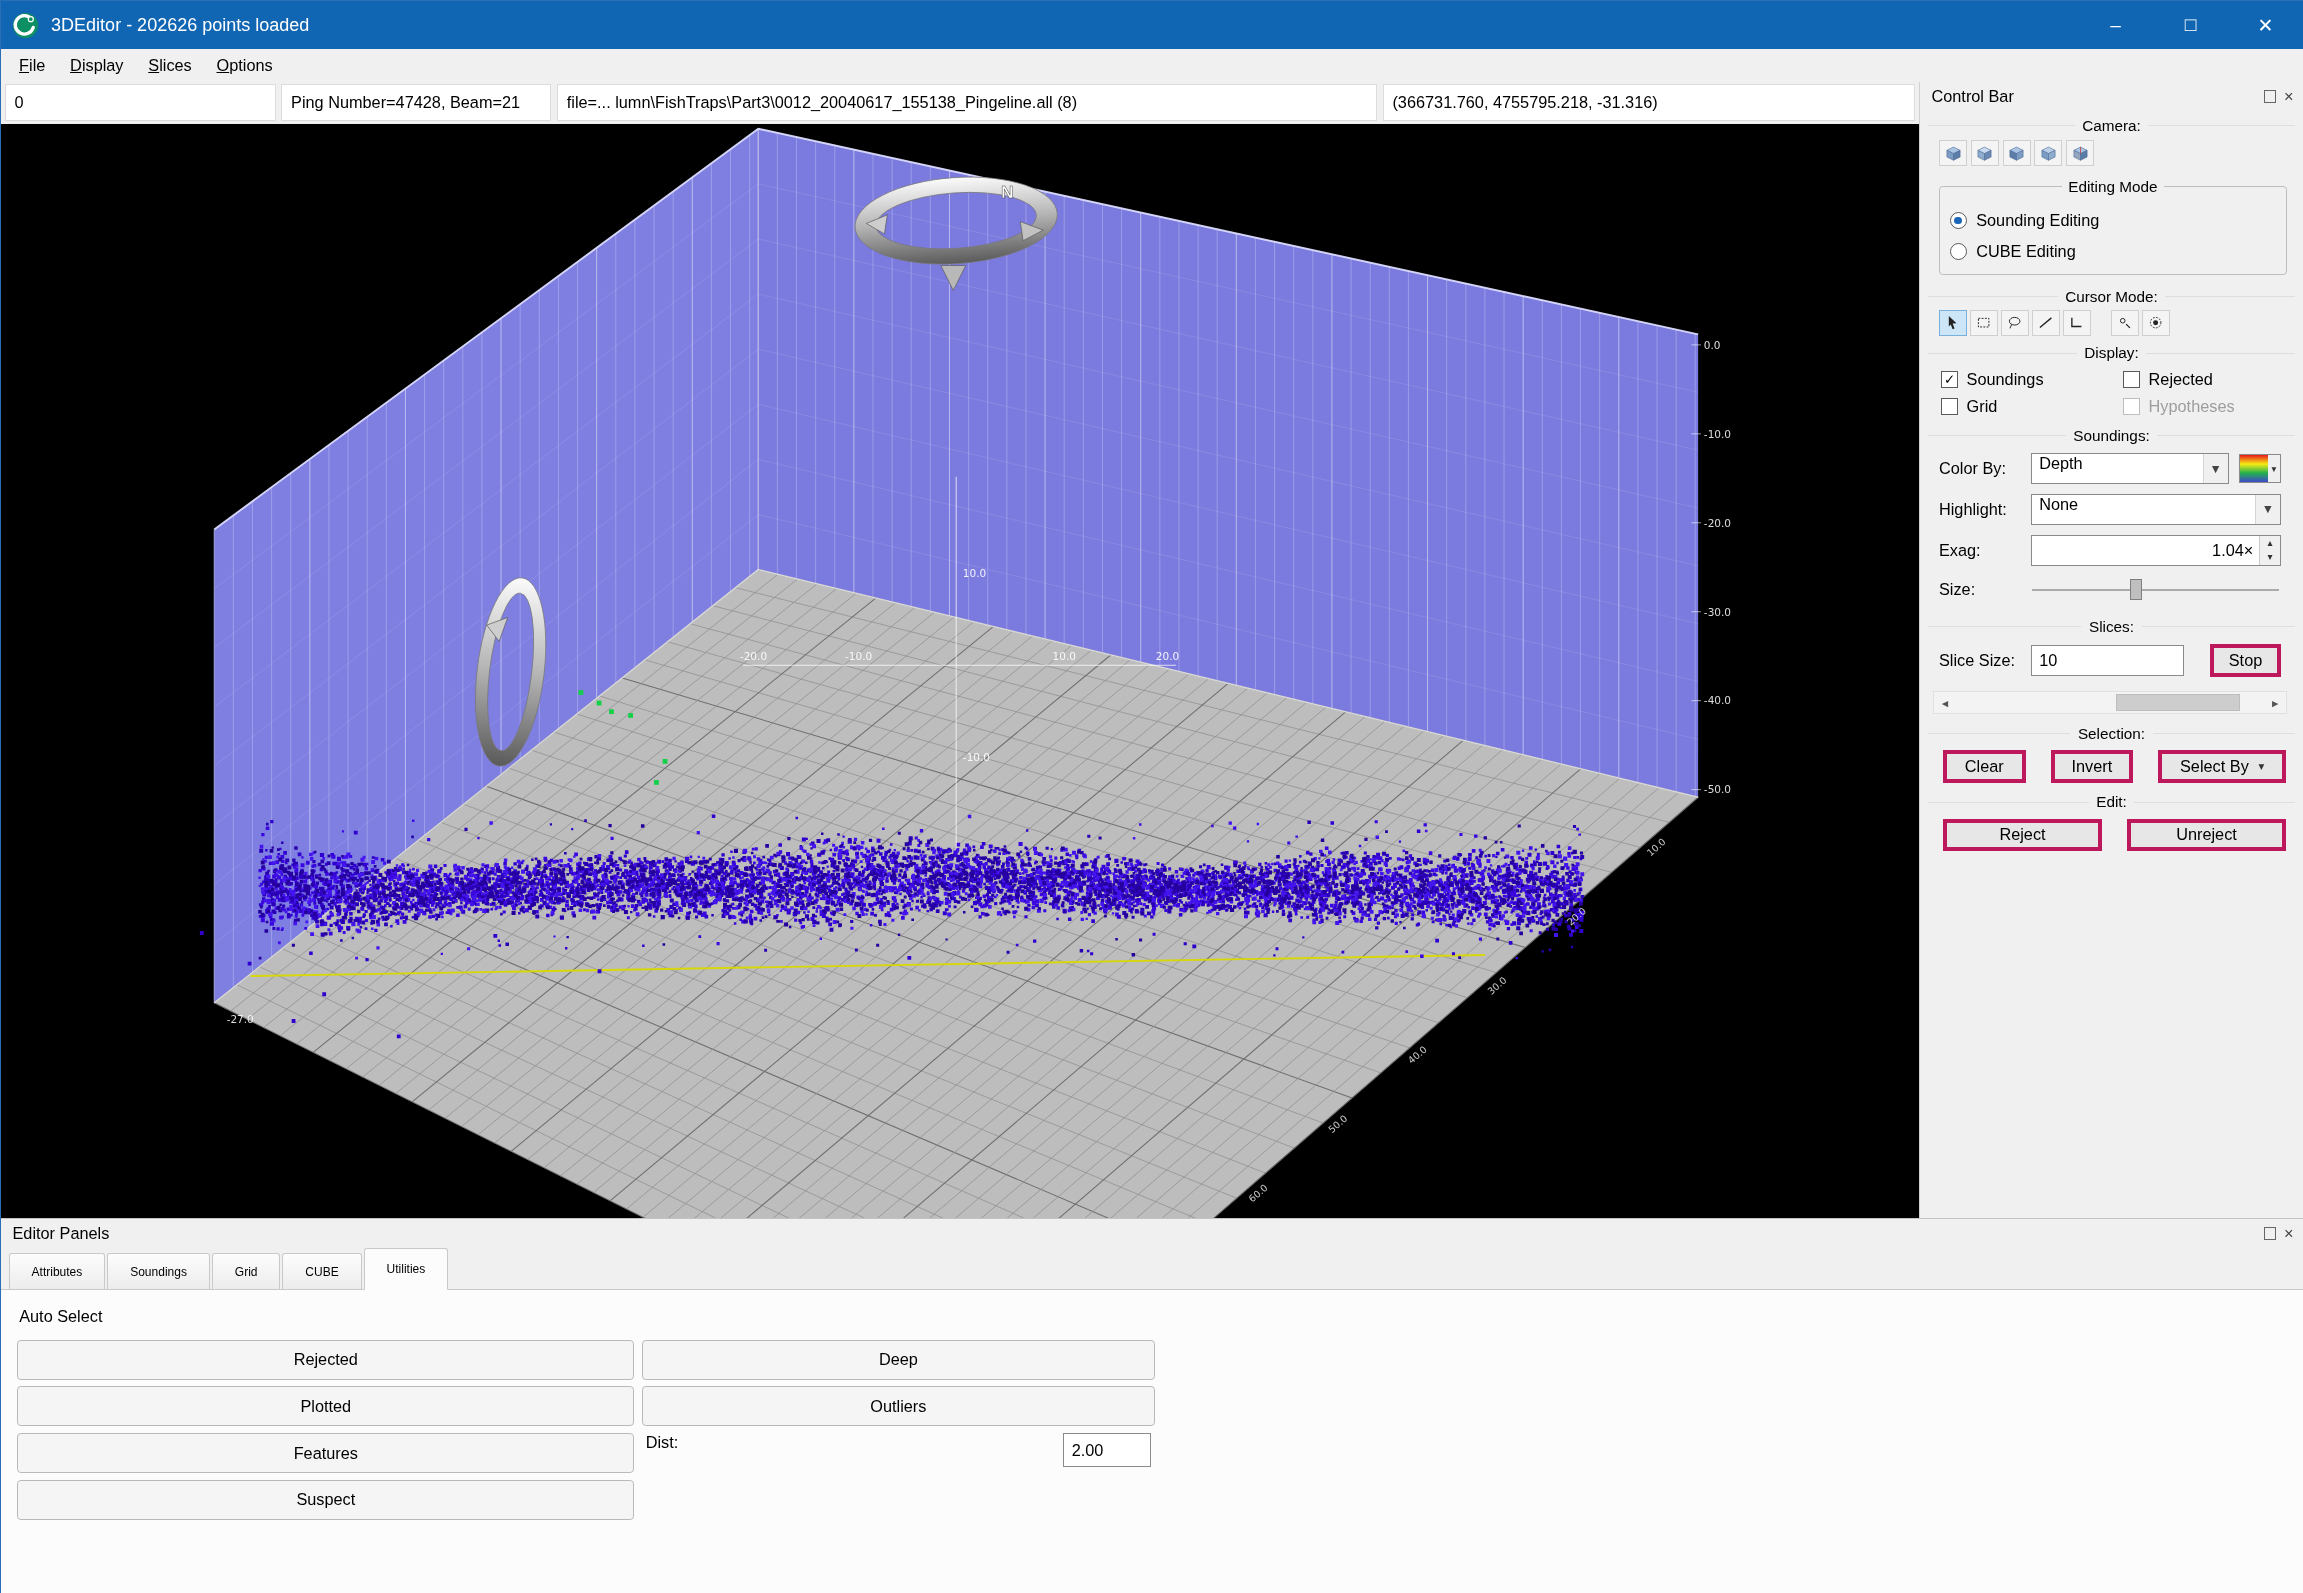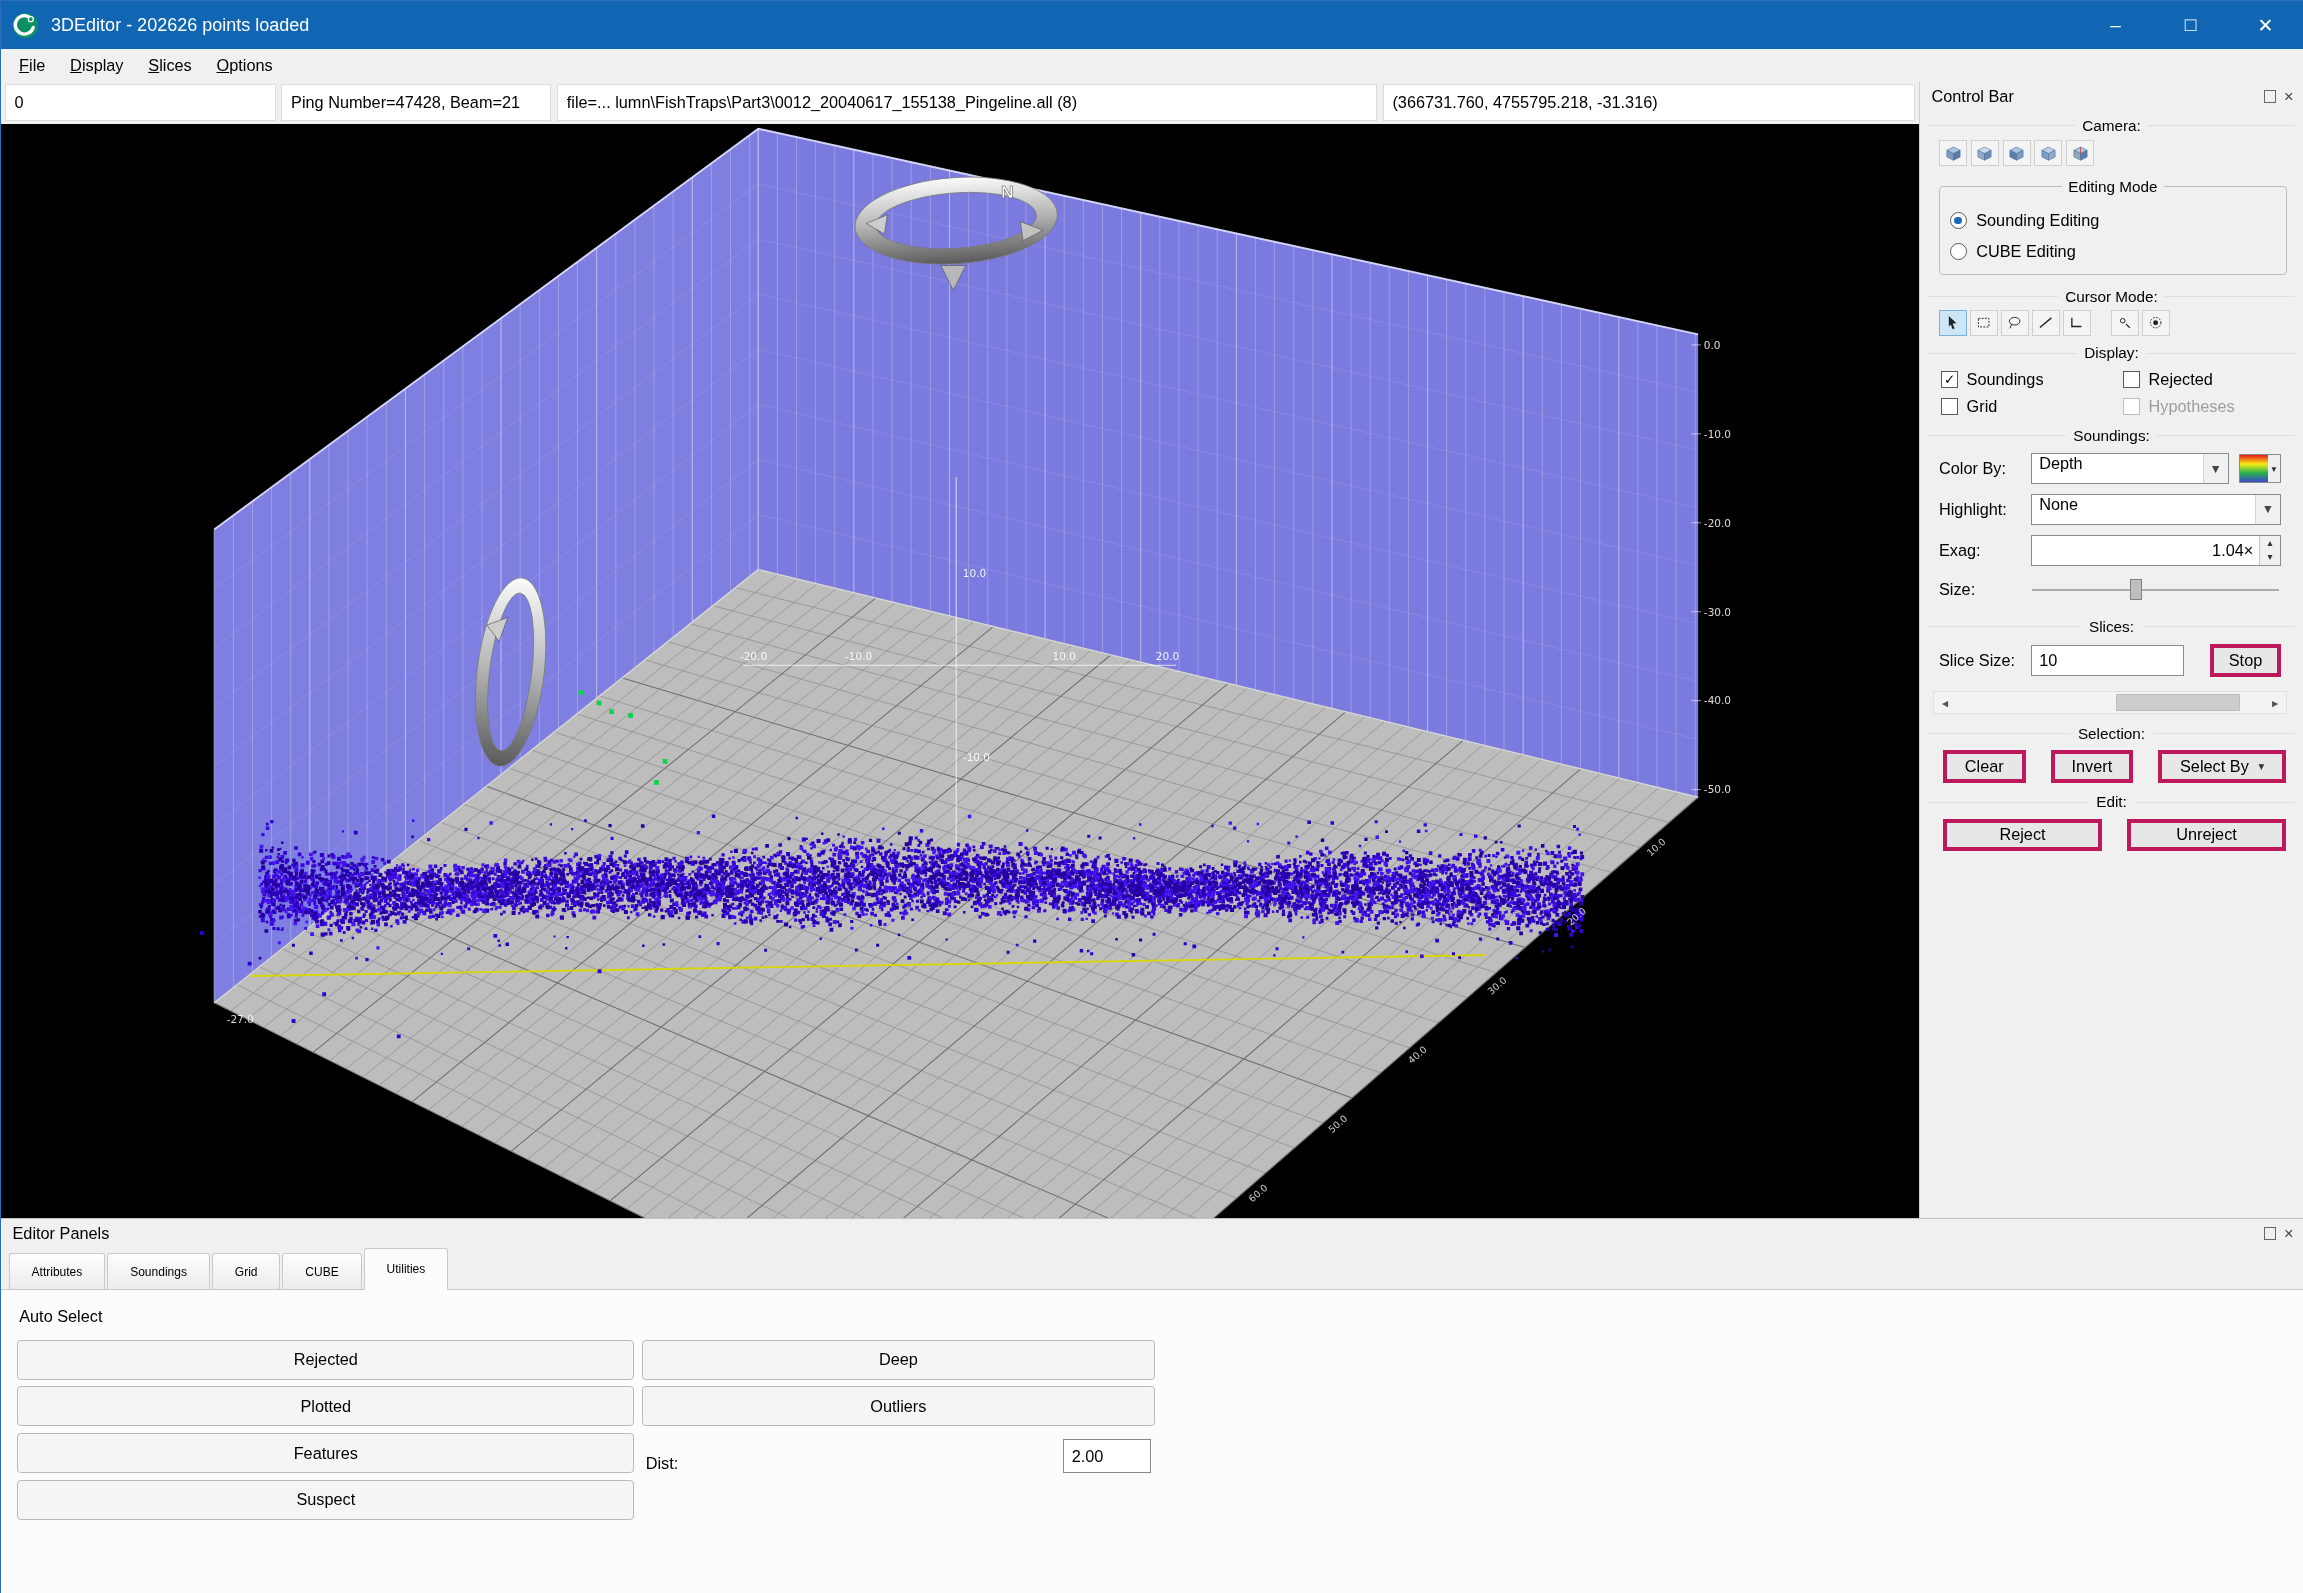--- a/index.html
+++ b/index.html
@@ -90,21 +90,21 @@
 .tabbar{display:flex;align-items:flex-end;padding:0 7.6px;height:44px;flex:0 0 auto}
 .tab{height:36px;display:flex;align-items:center;padding:0 22px;font-size:12px;
   background:linear-gradient(#fdfdfd,#ececec);border:1px solid #c9c9c9;border-bottom:none;
   margin-right:1.9px;border-radius:2.9px 2.9px 0 0}
 .tab.active{height:42px;background:#fcfcfc;position:relative;z-index:2;border-bottom:1px solid #fcfcfc;margin-bottom:-1px}
 .tab-content{flex:1;background:#fcfcfc;border-top:1px solid #c9c9c9;padding:13.4px 0 0 16.3px;position:relative;z-index:1}
 .auto-select{font-size:16.3px;margin:3.8px 0 1.9px 1.9px}
 .btn-grid{display:grid;grid-template-columns:617px 513px;column-gap:7.6px;row-gap:6.7px;margin-top:13.4px}
 .panel-btn{height:40px;background:#f5f5f5;border:1px solid #b9b9b9;border-radius:3.8px;display:flex;
   align-items:center;justify-content:center;font-size:16.3px;font-family:inherit}
-.dist-cell{display:flex;align-items:flex-end}
+.dist-cell{display:flex;align-items:flex-start}
 .dist-label{font-size:16.3px;margin-left:3.8px}
 .dist-input{width:88px;margin-left:auto;margin-right:3.8px;height:34px}
 svg text{user-select:none}
 </style>
 </head>
 <body>
 
 <div class="window">
 
   <div class="titlebar">

